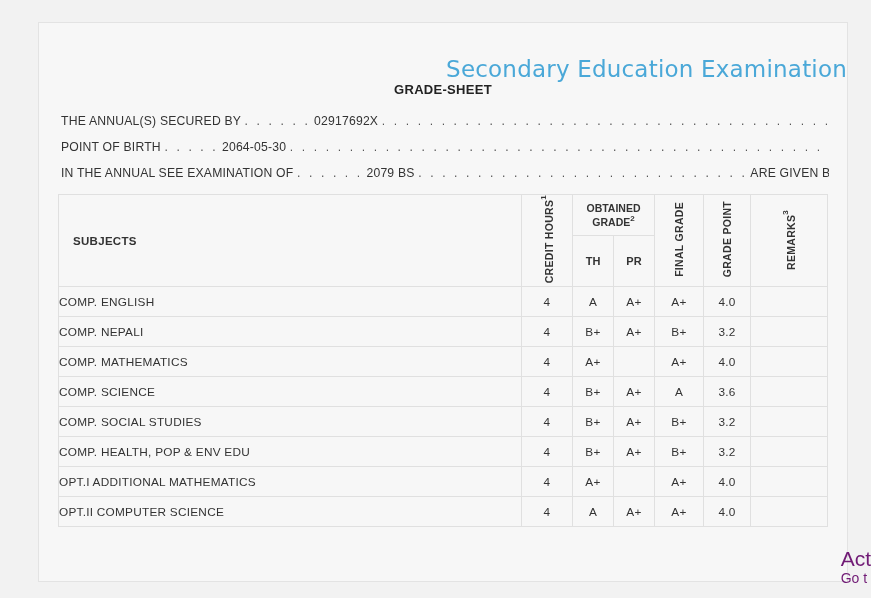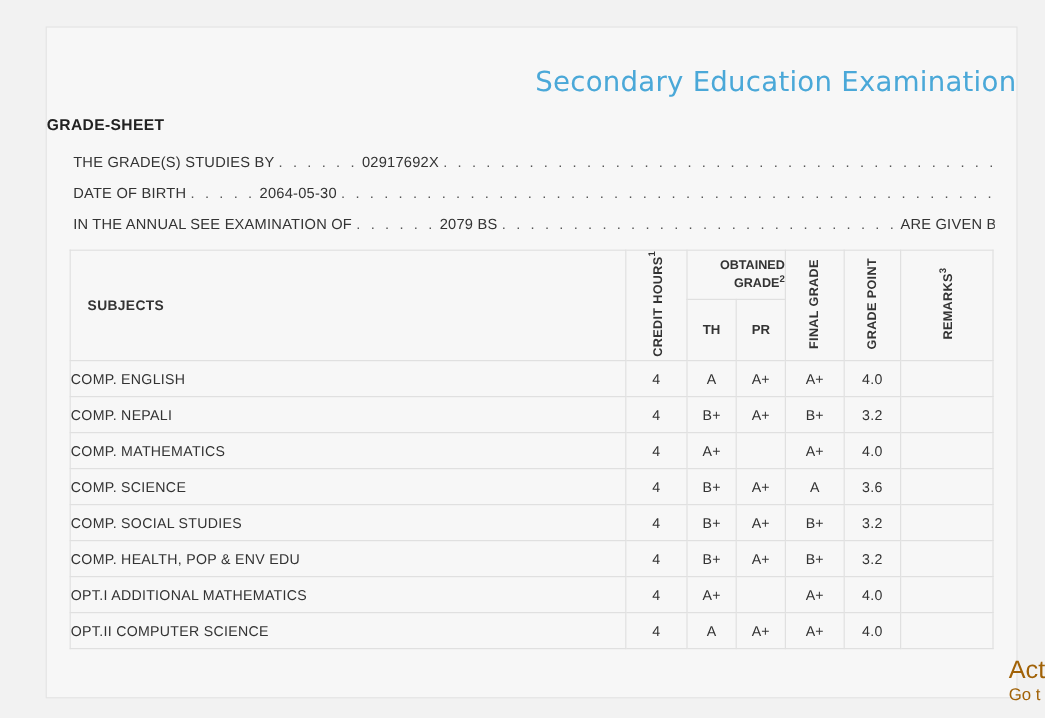--- a/index.html
+++ b/index.html
@@ -30,24 +30,24 @@
   .title {
     text-align: right;
     color: #4aa8d8;
     font-size: 23px;
     font-family: "DejaVu Sans", sans-serif;
     font-weight: 400;
     margin-top: 33px;
     letter-spacing: 0.2px;
   }
   .subtitle {
+    text-align: center;
     font-size: 13px;
     font-weight: bold;
     color: #222;
-    margin-top: 14px;
     letter-spacing: 0.3px;
   }
   .info-block {
     margin-top: 17px;
     padding-left: 22px;
     padding-right: 18px;
   }
   .info-line {
     font-size: 12.2px;
     color: #333;
@@ -93,21 +93,21 @@
   }
   .th-subjects {
     text-align: left;
     padding-left: 14px !important;
     height: 90px;
     font-size: 11.5px;
     letter-spacing: 0.3px;
     margin-left: 33px;
   }
   .th-credit { width: 50px; height: 90px; text-align: center; }
-  .th-obtained { height: 40px; text-align: right; font-size: 10.5px; line-height: 1.2; }
+  .th-obtained { height: 40px; text-align: center; font-size: 10.5px; line-height: 1.2; }
   .th-th, .th-pr { width: 40px; height: 50px; text-align: center; font-size: 11px; }
   .th-final { width: 48px; height: 90px; text-align: center; }
   .th-gp { width: 46px; height: 90px; text-align: center; }
   .th-remarks { width: 76px; height: 90px; text-align: center; }
   tbody td {
     height: 29px;
     font-size: 11.8px;
     letter-spacing: 0.25px;
     margin-top: 47px;
   }
@@ -121,46 +121,46 @@
     color: #333;
     letter-spacing: 0.2px;
   }
   .footer .gpa { margin-bottom: 11px; }
   .footer .completed { font-weight: bold; font-size: 11.5px; letter-spacing: 0.4px; }
   .watermark {
     position: absolute;
     right: 0px;
     bottom: 12px;
     text-align: left;
-    color: #a16207;
+    color: #701a75;
     pointer-events: none;
     user-select: none;
   }
   .watermark .w1 { font-size: 21px; line-height: 22px; }
   .watermark .w2 { font-size: 14px; line-height: 16px; }
   .sup { font-size: 8px; vertical-align: super; }
 </style>
 </head>
 <body>
 
 <div id="page">
   <div class="sheet">
 
     <div class="title">Secondary Education Examination</div>
     <div class="subtitle">GRADE-SHEET</div>
 
     <div class="info-block">
       <div class="info-line">
-        <span>THE GRADE(S) STUDIES BY</span>
+        <span>THE ANNUAL(S) SECURED BY</span>
         <span class="dots">. . . . . .</span>
         <span class="val">02917692X</span>
         <span class="dots">. . . . . . . . . . . . . . . . . . . . . . . . . . . . . . . . . . . . . . . . . . . . . . . . .</span>
       </div>
       <div class="info-line">
-        <span>DATE OF BIRTH</span>
+        <span>POINT OF BIRTH</span>
         <span class="dots">. . . . .</span>
         <span class="val">2064-05-30</span>
         <span class="dots">. . . . . . . . . . . . . . . . . . . . . . . . . . . . . . . . . . . . . . . . . . . . . . . . . . . .</span>
       </div>
       <div class="info-line">
         <span>IN THE ANNUAL SEE EXAMINATION OF</span>
         <span class="dots">. . . . . .</span>
         <span class="val">2079 BS</span>
         <span class="dots">. . . . . . . . . . . . . . . . . . . . . . . . . . . .</span>
         <span>ARE GIVEN BELOW . . .</span>

